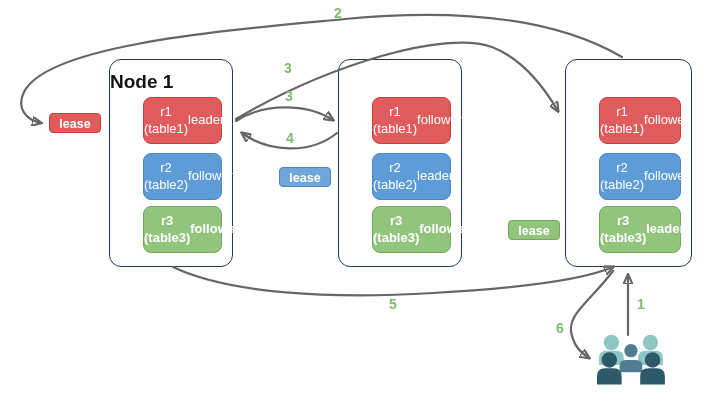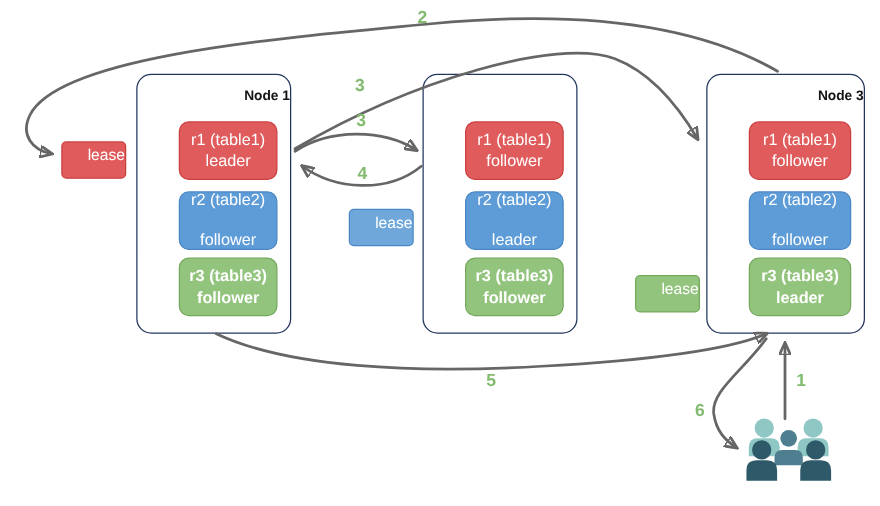--- a/index.html
+++ b/index.html
@@ -5,35 +5,35 @@
   html,body{margin:0;padding:0;background:#ffffff;}
   body{font-family:"Liberation Sans", sans-serif; -webkit-font-smoothing:antialiased;}
   .stage{position:relative;width:704px;height:405px;overflow:hidden;background:#fff;}
 
   
   .node{position:absolute;top:59px;width:124px;height:208px;background:#fff;
         border:1.5px solid var(--node-border,#24365e);border-radius:12px;box-sizing:border-box;}
   .node.n1{left:109px}
   .node.n2{left:338px}
   .node.n3{left:565px;width:127px}
-  .node-title{position:absolute;top:11px;left:0;right:0;text-align:right;
-              font-size:11px;font-weight:bold;color:#141414;}
+  .node-title{position:absolute;top:11px;left:0;right:0;text-align:left;
+              font-size:19px;font-weight:bold;color:#141414;}
   .replica{position:absolute;left:10px;right:10px;height:47px;border-radius:8px;
-           display:flex;flex-direction:column;align-items:center;justify-content:center;
+           display:flex;flex-direction:row;align-items:center;justify-content:flex-start;
            color:#fff;font-size:13px;line-height:1.28;box-sizing:border-box;text-align:center;margin-left:23px;}
   .replica.rp1{top:37px}
   .replica.rp2{top:93px}
   .replica.rp3{top:146px}
   .replica.red{background:var(--red-fill,#e05c5c);border:1.5px solid var(--red-border,#cc3f3f);}
-  .replica.blue{background:var(--blue-fill,#5e9cd8);border:1.5px solid var(--blue-border,#4a88c5);gap:15px;}
+  .replica.blue{background:var(--blue-fill,#5e9cd8);border:1.5px solid var(--blue-border,#4a88c5);}
   .replica.green{background:var(--green-fill,#93c47d);border:1.5px solid var(--green-border,#74a85c);font-weight:bold;}
 
   
-  .lease{position:absolute;width:52px;height:30px;border-radius:4px;color:#fff;
-         font-size:12.5px;text-align:right;line-height:21px;box-sizing:border-box;}
+  .lease{position:absolute;width:52px;height:20px;border-radius:4px;color:#fff;
+         font-size:12.5px;text-align:center;line-height:21px;box-sizing:border-box;font-weight:bold;}
   .lease.red{left:49px;top:113px;background:var(--red-fill,#e05c5c);border:1.5px solid var(--red-border,#cc3f3f);}
   .lease.blue{left:279px;top:167px;background:var(--lease-blue-fill,#6fa7da);border:1.5px solid var(--blue-border,#5e97cc);}
   .lease.green{left:508px;top:220px;background:var(--green-fill,#93c47d);border:1.5px solid var(--green-border,#74a85c);}
 
   
   .step{position:absolute;font-size:14px;font-weight:bold;color:var(--step-green,#82bb6e);z-index:6;}
   .step.p2{left:334px;top:5px}
   .step.p3a{left:284px;top:60px}
   .step.p3b{left:285px;top:88px}
   .step.p4{left:286px;top:130px}
@@ -78,21 +78,20 @@
       <span>r2 (table2)</span>
       <span>leader</span>
     </div>
     <div class="replica green rp3">
       <span>r3 (table3)</span>
       <span>follower</span>
     </div>
   </div>
 
   <div class="node n3">
-    <div class="node-title">Node 3</div>
     <div class="replica red rp1">
       <span>r1 (table1)</span>
       <span>follower</span>
     </div>
     <div class="replica blue rp2">
       <span>r2 (table2)</span>
       <span>follower</span>
     </div>
     <div class="replica green rp3">
       <span>r3 (table3)</span>

